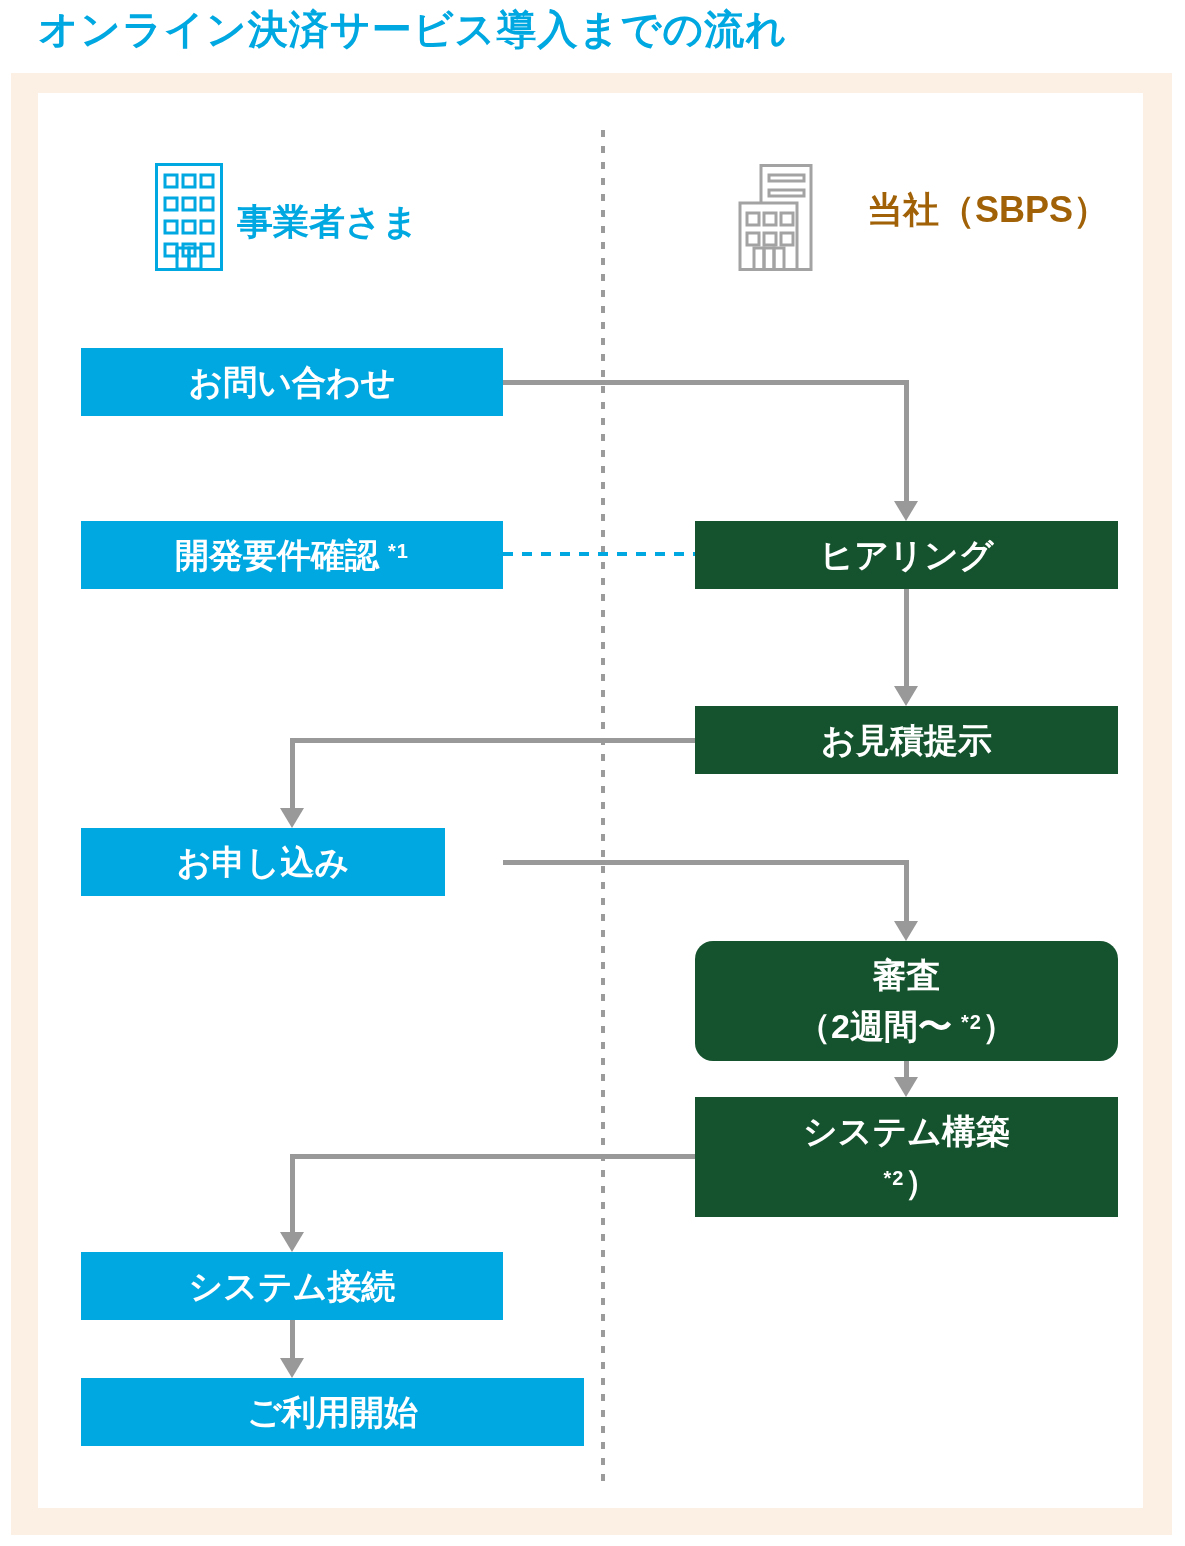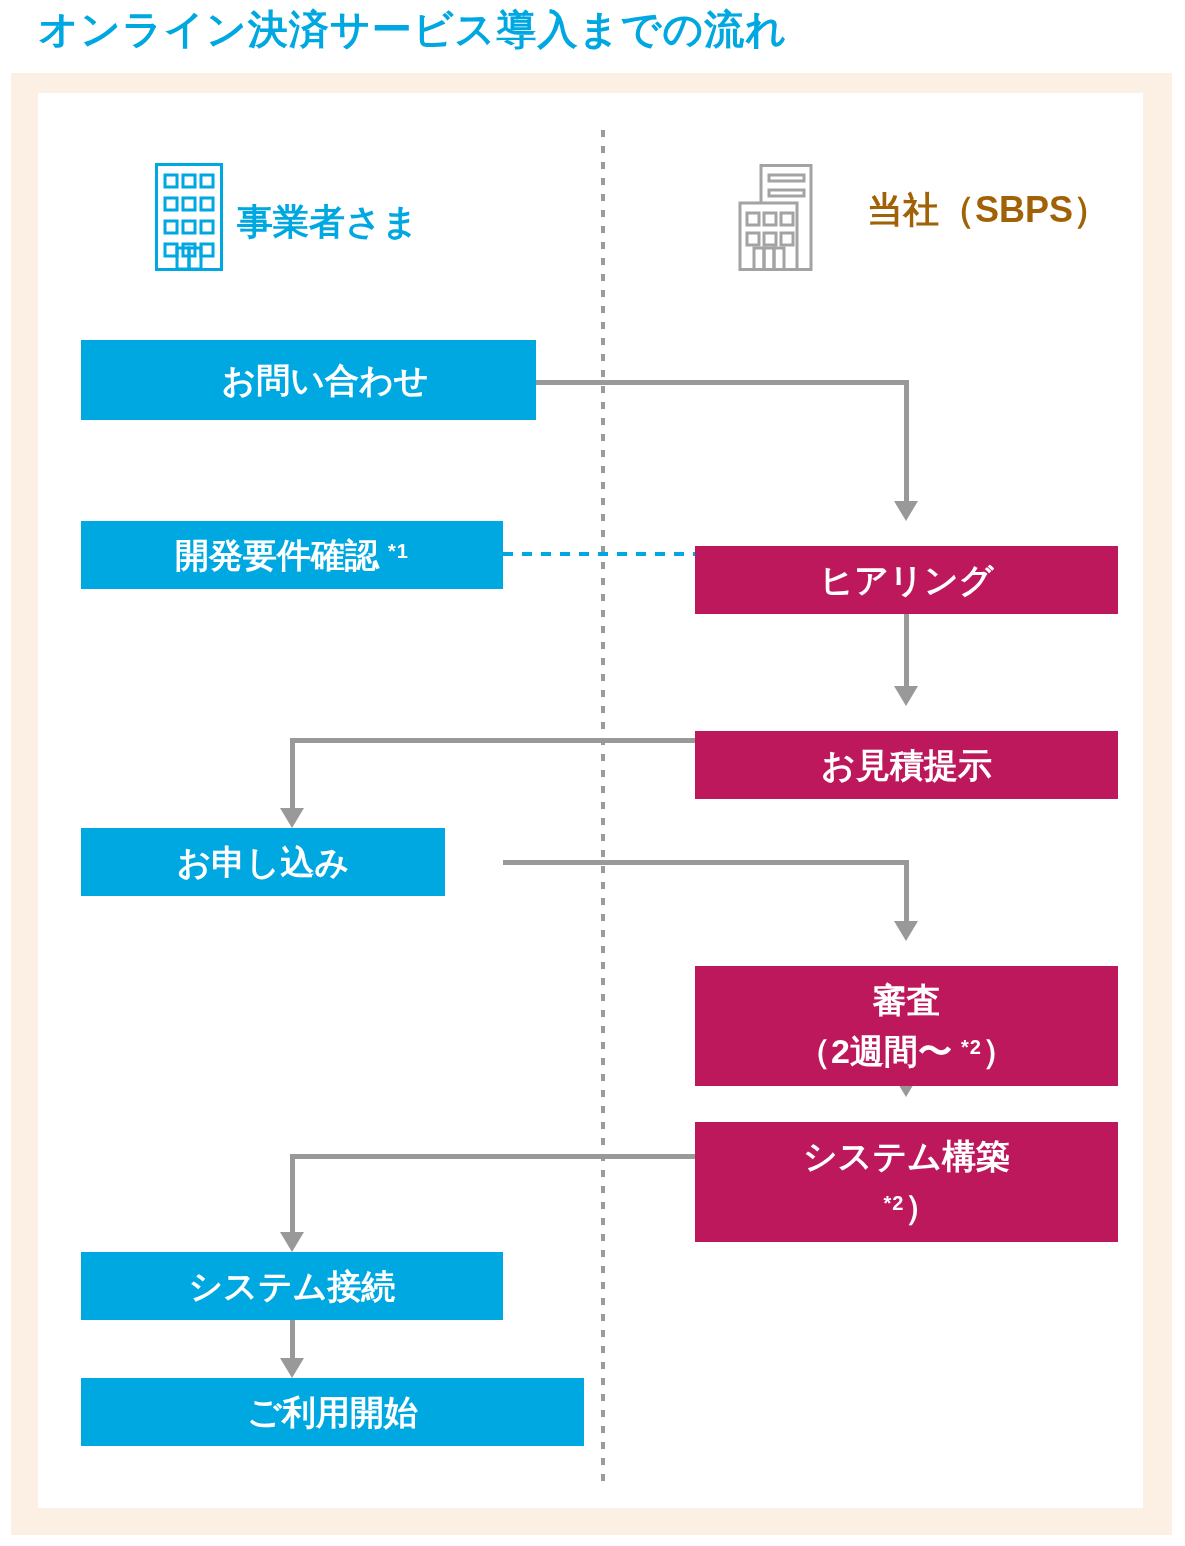--- a/index.html
+++ b/index.html
@@ -33,31 +33,31 @@
   #merchant-icon{left:155px;top:163px;}
   #company-icon{left:738px;top:164px;}
 
   
   .step{
     display:flex;flex-direction:column;align-items:center;justify-content:center;
     color:#ffffff;font-size:34px;font-weight:bold;text-align:center;line-height:1.5;
     white-space:nowrap;
   }
   .step.blue{background:#00A8E2;}
-  .step.gray{background:#be185d;margin-top:25px;}
+  .step.gray{background:#14532d;}
   .ref{
     font-size:20px;font-weight:bold;position:relative;top:-9px;margin-left:9px;
     letter-spacing:1px;
   }
-  #step-inquiry        {left:81px; top:340px; width:422px;height:80px;padding-left:33px;}
+  #step-inquiry        {left:81px; top:348px; width:422px;height:68px;}
   #step-dev-req        {left:81px; top:521px; width:422px;height:68px;}
   #step-hearing        {left:695px;top:521px; width:423px;height:68px;}
   #step-estimate       {left:695px;top:706px; width:423px;height:68px;text-align:center;}
   #step-application    {left:81px; top:828px; width:364px;height:68px;}
-  #step-review         {left:695px;top:941px; width:423px;height:120px;}
+  #step-review         {left:695px;top:941px; width:423px;height:120px;border-radius:18px;}
   #step-system-build   {left:695px;top:1097px;width:423px;height:120px;}
   #step-system-connect {left:81px; top:1252px;width:422px;height:68px;}
   #step-service-start  {left:81px; top:1378px;width:503px;height:68px;}
   .row{display:flex;align-items:baseline;}
 
   
   .seg{position:absolute;background:#999999;}
   .seg.h{height:5px;}
   .seg.v{width:5px;}
   .arrow-down{

